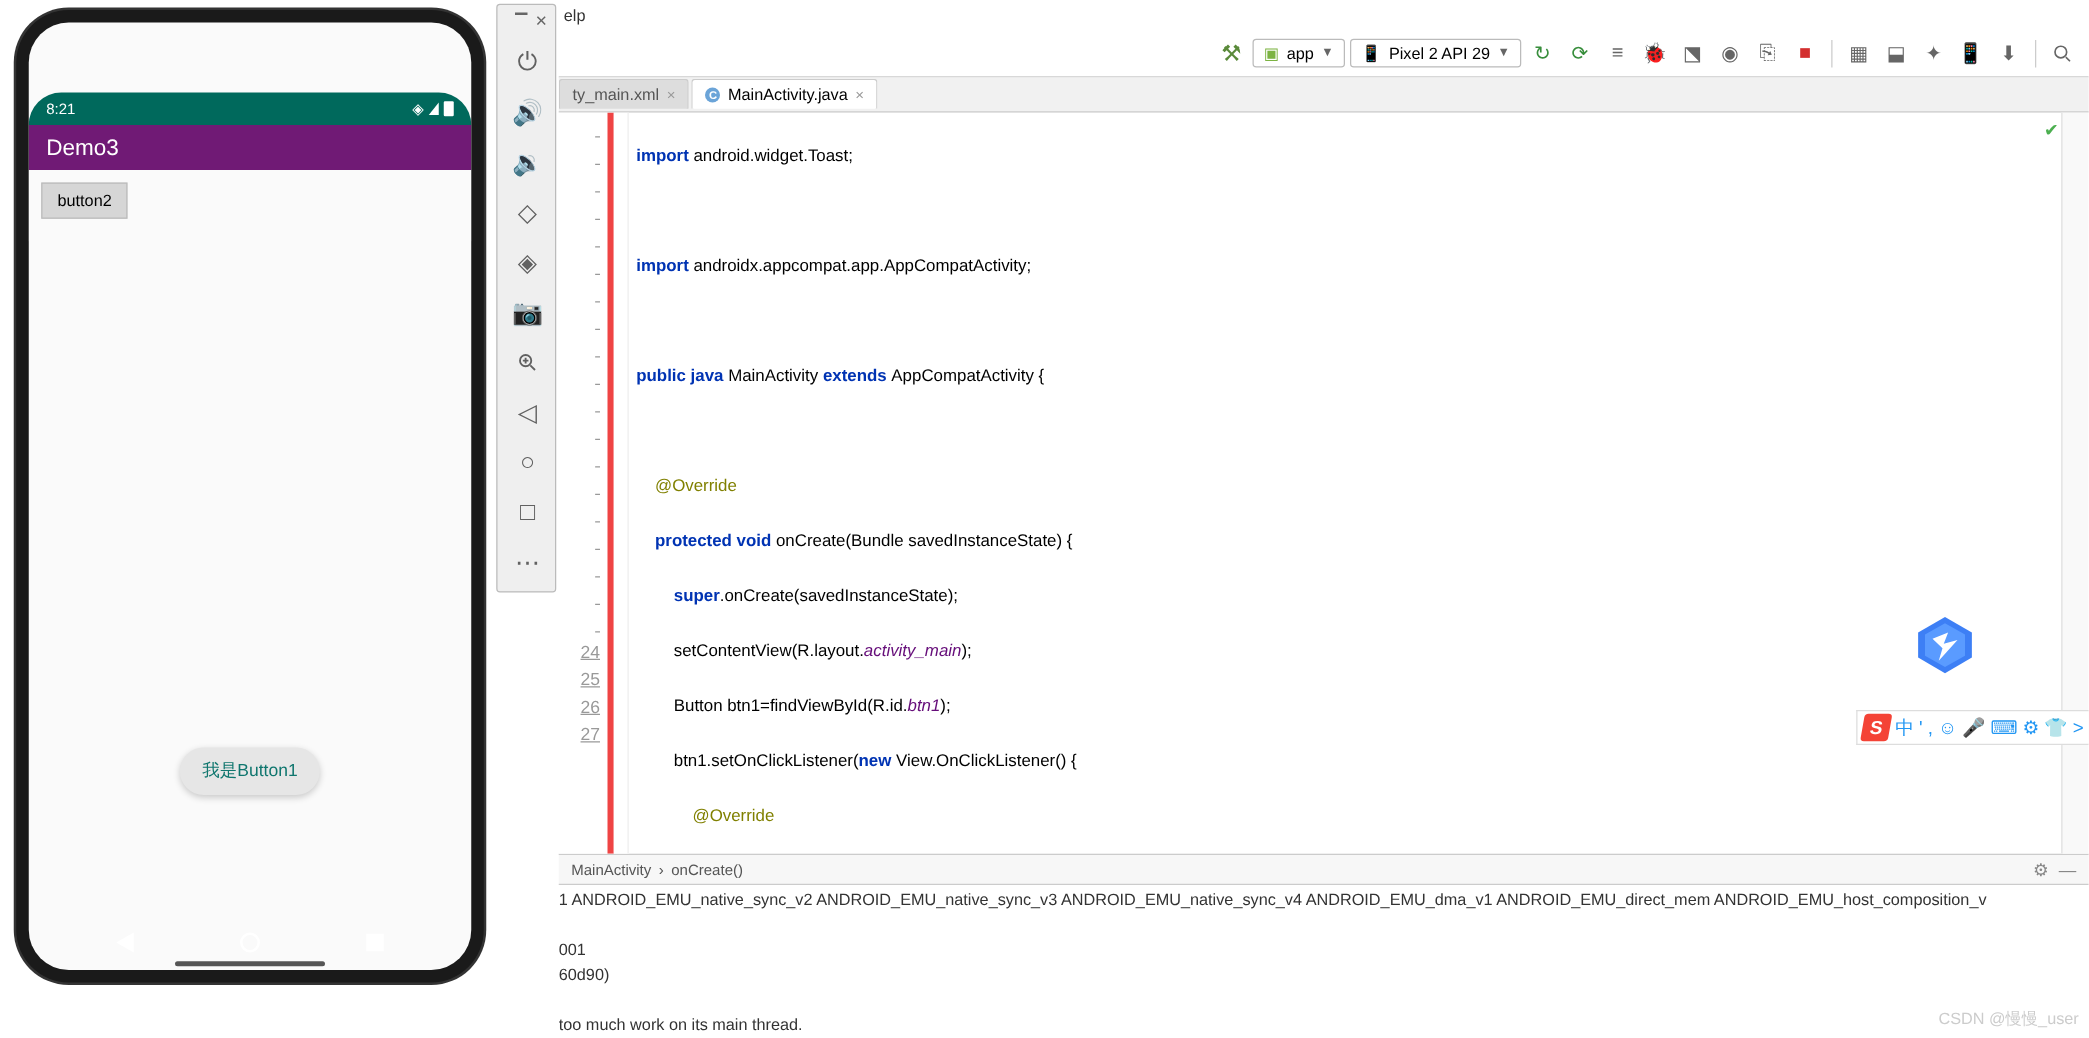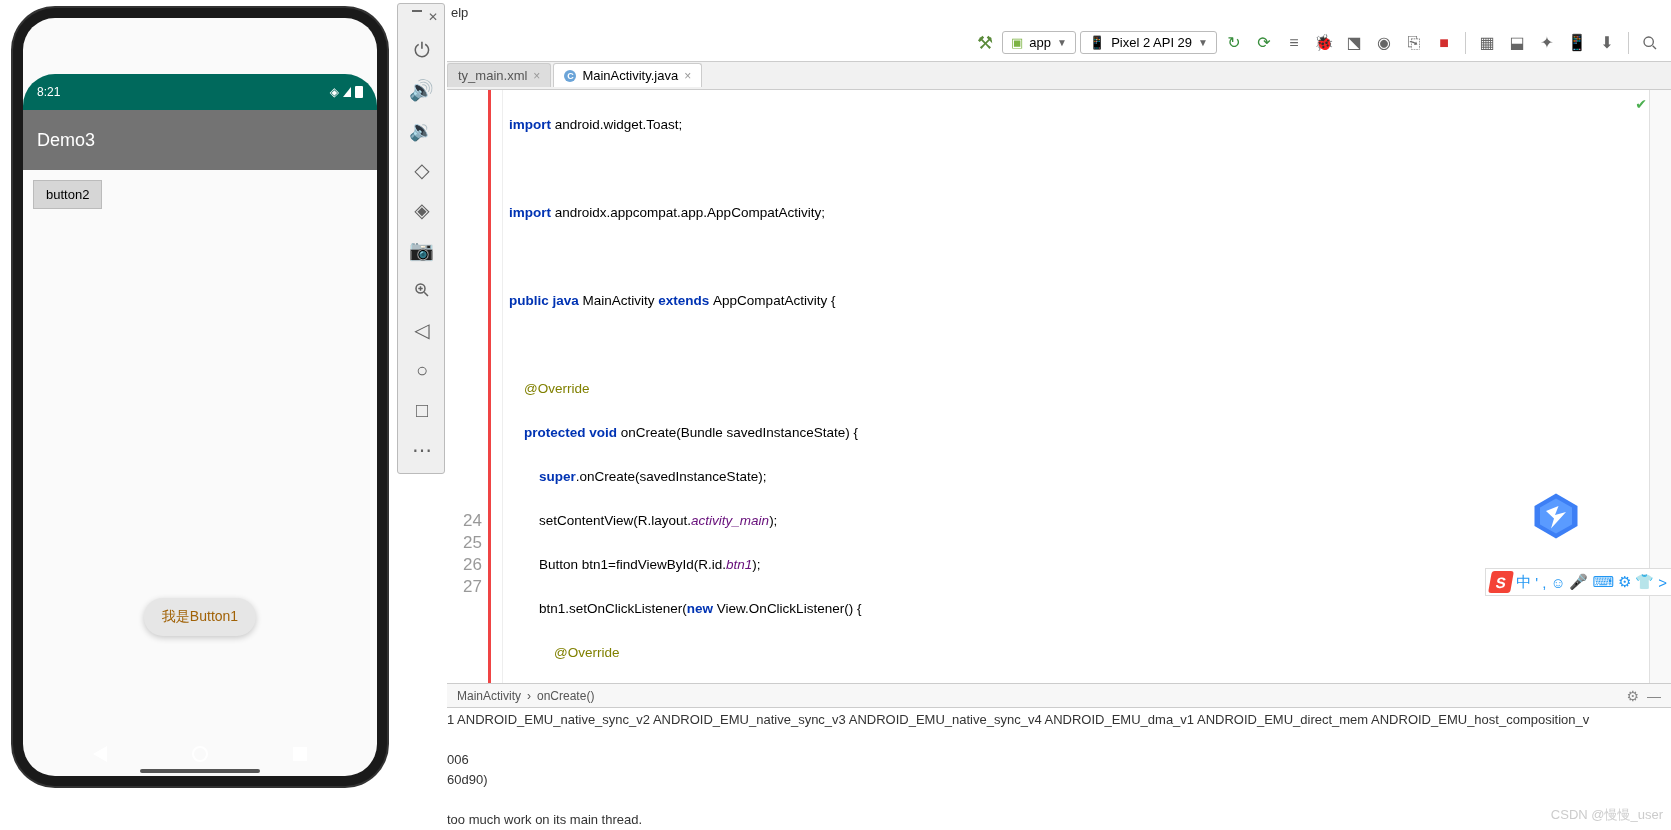--- a/index.html
+++ b/index.html
@@ -3,28 +3,28 @@
 <meta charset="utf-8">
 <style>
 * { margin:0; padding:0; box-sizing:border-box; font-family:"Segoe UI",Arial,sans-serif; }
 body { background:#fff; width:1671px; height:830px; position:relative; overflow:hidden; font-size:14px; }
 
 
 .phone { position:absolute; left:13px; top:8px; width:374px; height:778px; background:#1a1a1a; border-radius:42px; padding:10px; box-shadow:0 0 0 2px #333; }
 .phone-speaker { position:absolute; top:18px; left:50%; transform:translateX(-50%); width:120px; height:6px; background:#444; border-radius:3px; }
 .phone-camera { position:absolute; top:18px; left:70px; width:8px; height:8px; background:#222; border-radius:50%; }
 .screen { width:100%; height:100%; background:#fafafa; border-radius:32px; overflow:hidden; position:relative; }
-.status-bar { height:36px; background:#00695c; color:#fff; display:flex; justify-content:space-between; align-items:center; padding:0 14px; font-size:12px; border-radius:32px 32px 0 0; margin-top:56px;}
+.status-bar { height:26px; background:#00695c; color:#fff; display:flex; justify-content:space-between; align-items:center; padding:0 14px; font-size:12px; border-radius:32px 32px 0 0; margin-top:56px;}
 .status-right { display:flex; gap:4px; align-items:center; }
 .status-icon-tri { width:0; height:0; border-left:8px solid transparent; border-bottom:10px solid #fff; }
 .status-icon-bat { width:8px; height:12px; background:#fff; border-radius:1px; }
-.app-bar { height:60px; background:#737373; color:#fff; display:flex; align-items:center; padding:0 14px; font-size:18px; font-weight:500; }
+.app-bar { height:36px; background:#701a75; color:#fff; display:flex; align-items:center; padding:0 14px; font-size:18px; font-weight:500; }
 .app-content { background:#fafafa; padding:10px; }
 .btn { display:inline-block; background:#d6d6d6; border:1px solid #bbb; padding:6px 12px; font-size:13px; margin-bottom:8px; cursor:pointer; }
-.toast { position:absolute; bottom:140px; left:50%; transform:translateX(-50%); background:#e6e6e6; color:#a16207; padding:10px 18px; border-radius:22px; font-size:14px; box-shadow:0 2px 6px rgba(0,0,0,.2); }
+.toast { position:absolute; bottom:140px; left:50%; transform:translateX(-50%); background:#e6e6e6; color:#0f766e; padding:10px 18px; border-radius:22px; font-size:14px; box-shadow:0 2px 6px rgba(0,0,0,.2); }
 .nav-bar { position:absolute; bottom:14px; left:50%; transform:translateX(-50%); width:300px; display:flex; justify-content:space-around; align-items:center; }
 .nav-back { width:0; height:0; border-top:8px solid transparent; border-bottom:8px solid transparent; border-right:14px solid #fff; }
 .nav-home { width:16px; height:16px; border:2px solid #fff; border-radius:50%; }
 .nav-recent { width:14px; height:14px; background:#fff; }
 .home-ind { position:absolute; bottom:3px; left:50%; transform:translateX(-50%); width:120px; height:4px; background:#555; border-radius:2px; }
 
 
 .emu-toolbar { position:absolute; left:397px; top:3px; width:48px; background:#efefef; border:1px solid #bbb; border-radius:3px; padding:3px 0; }
 .emu-toolbar .wc { display:flex; justify-content:flex-end; gap:6px; padding:3px 6px 6px; }
 .wc-dot { width:10px; height:2px; background:#666; }
@@ -46,21 +46,21 @@
 .tabs { height:28px; display:flex; align-items:flex-start; border-bottom:1px solid #ccc; background:#f1f1f1; }
 .tab { padding:4px 10px; font-size:13px; border:1px solid #ccc; border-bottom:none; display:flex; align-items:center; gap:6px; background:#e8e8e8; cursor:pointer; border-radius:3px 3px 0 0; margin-right:2px; position:relative; top:1px; }
 .tab.inactive { background:#ddd; color:#555;}
 .tab.active { background:#fff; }
 .tab .dot-c { width:12px;height:12px;border-radius:50%;background:#6ba4d8;color:#fff;font-size:9px;display:flex;align-items:center;justify-content:center;font-weight:bold;}
 .tab .close-x { color:#999; font-size:12px; }
 
 .editor-wrap { flex:1; display:flex; position:relative; overflow:hidden; }
 .rsidebar { position:absolute; right:0; top:0; width:22px; height:100%; background:#f9f9f9; border-left:1px solid #e0e0e0; writing-mode:vertical-rl; font-size:11px; color:#666; padding:8px 2px;}
 .check-mark { position:absolute; right:24px; top:6px; color:#4caf50; font-size:14px; }
-.gutter { width:44px; background:#fff; color:#999; text-align:right; padding:2px 6px 0 0; font-family:Consolas,monospace; font-size:17px; line-height:22px; border-right:3px solid #ef4444;}
+.gutter { width:44px; background:#fff; color:#999; text-align:right; padding:2px 6px 0 0; font-family:Consolas,monospace; font-size:14px; line-height:22px; border-right:5px solid #ef4444;text-decoration:underline;}
 .code { flex:1; padding:2px 0 0 6px; font-family:Consolas,"Courier New",monospace; font-size:13.5px; line-height:22px; white-space:pre; overflow:hidden; }
 .code .kw { color:#0033b3; font-weight:bold; }
 .code .ann { color:#808000; }
 .code .it { font-style:italic; color:#660e7a; }
 .line { height:22px; }
 .collapse-bar { width:12px; border-right:1px solid #eee; background:#fff; position:relative;}
 
 .breadcrumb { height:24px; border-top:1px solid #ccc; background:#f7f7f7; display:flex; align-items:center; padding:0 10px; font-size:12px; color:#555; gap:6px; }
 .bb-right { margin-left:auto; display:flex; gap:8px; color:#888; font-size:14px;}
 
@@ -244,21 +244,21 @@
     <span>onCreate()</span>
     <div class="bb-right">
       <span>⚙</span>
       <span>—</span>
     </div>
   </div>
 
   <div class="console">
     <div>1 ANDROID_EMU_native_sync_v2 ANDROID_EMU_native_sync_v3 ANDROID_EMU_native_sync_v4 ANDROID_EMU_dma_v1 ANDROID_EMU_direct_mem ANDROID_EMU_host_composition_v</div>
     <div>&nbsp;</div>
-    <div>006</div>
+    <div>001</div>
     <div>60d90)</div>
     <div>&nbsp;</div>
     <div> too much work on its main thread.</div>
   </div>
 </div>
 
 <div class="bird">
 <svg viewBox="0 0 100 100">
       <polygon points="50,5 93,30 93,70 50,95 7,70 7,30" fill="#3d7ff5"></polygon>
       <polygon points="50,15 82,33 82,67 50,85 18,67 18,33" fill="#5a9bff"></polygon>

